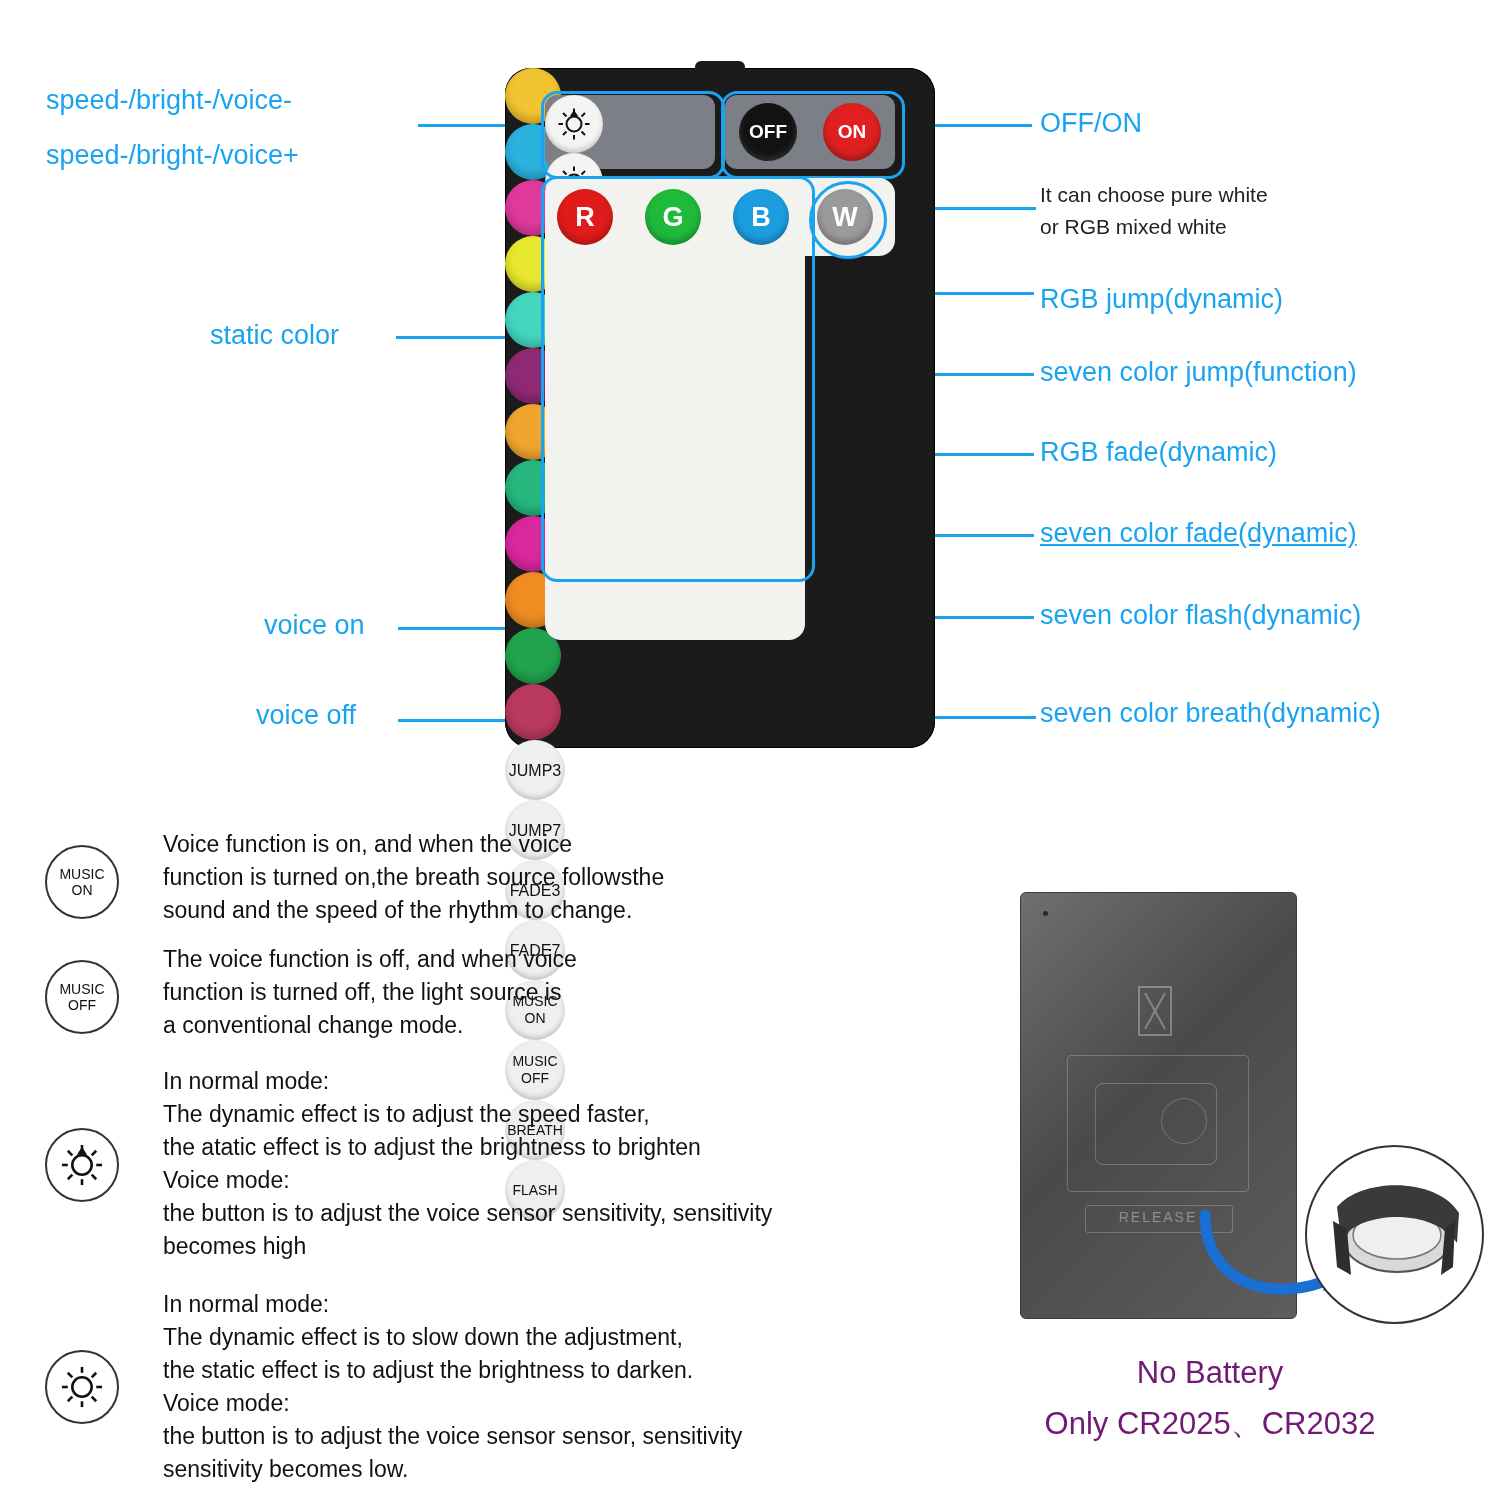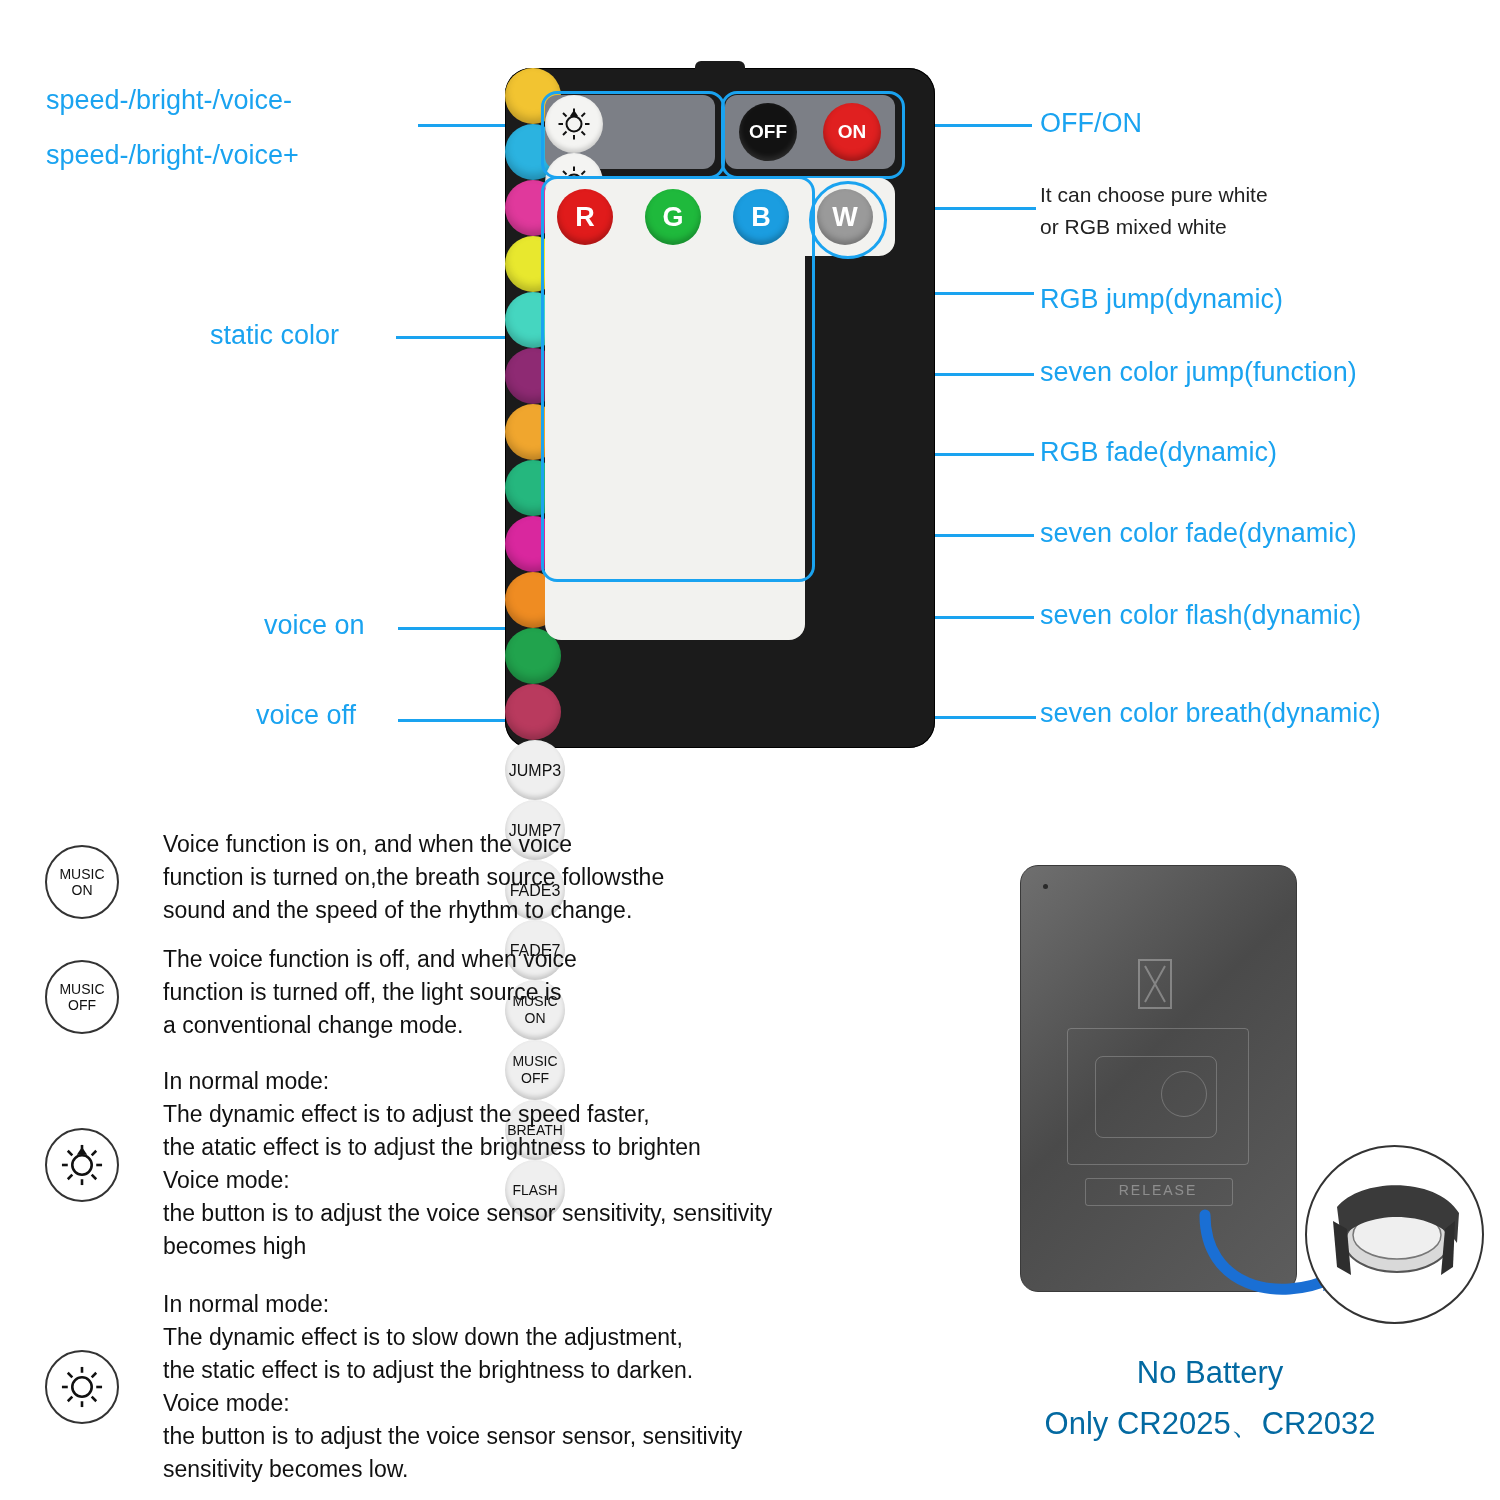--- a/index.html
+++ b/index.html
@@ -73,30 +73,30 @@
   
   .legend-icon{
     position:absolute;width:70px;height:70px;border-radius:50%;
     border:2px solid #333;background:#fff;display:flex;align-items:center;
     justify-content:center;text-align:center;font-size:14px;line-height:16px;
   }
   .legend-text{position:absolute;font-size:23px;line-height:33px;color:#111;}
 
   
   #cover{
-    position:absolute;left:1020px;top:865px;width:275px;height:425px;
+    position:absolute;left:1020px;top:892px;width:275px;height:425px;
     background:linear-gradient(135deg,#6f6f6f,#4a4a4a 45%,#5d5d5d);
-    border-radius:18px;border:1px solid #3a3a3a;
+    border-radius:6px;border:1px solid #3a3a3a;
   }
   #cover .emb{position:absolute;border:1px solid rgba(255,255,255,.22);border-radius:4px;}
   #batt-circle{
     position:absolute;left:1305px;top:1145px;width:175px;height:175px;
     border:2px solid #333;border-radius:50%;overflow:hidden;background:#fff;
   }
-  .nobatt{position:absolute;color:#0369a1;font-size:31px;text-align:center;width:420px;}
+  .nobatt{position:absolute;color:#701a75;font-size:31px;text-align:center;width:420px;}
 </style>
 </head>
 <body>
 
 <div class="callout" style="left:46px;top:85px;">speed-/bright-/voice-</div>
 <div class="callout" style="left:46px;top:140px;">speed-/bright-/voice+</div>
 <div class="line hline" style="left:418px;top:124px;width:130px;"></div>
 
 <div class="callout" style="left:210px;top:320px;">static color</div>
 <div class="line hline" style="left:396px;top:336px;width:148px;"></div>
@@ -117,21 +117,21 @@
 
 <div class="callout" style="left:1040px;top:276px;margin-top:8px;">RGB jump(dynamic)</div>
 <div class="line hline" style="left:896px;top:292px;width:138px;"></div>
 
 <div class="callout" style="left:1040px;top:357px;">seven color jump(function)</div>
 <div class="line hline" style="left:896px;top:373px;width:138px;"></div>
 
 <div class="callout" style="left:1040px;top:437px;">RGB fade(dynamic)</div>
 <div class="line hline" style="left:896px;top:453px;width:138px;"></div>
 
-<div class="callout" style="left:1040px;top:518px;">seven color fade(dynamic)</div>
+<div class="callout" style="left:1040px;top:518px;text-decoration:underline;">seven color fade(dynamic)</div>
 <div class="line hline" style="left:896px;top:534px;width:138px;"></div>
 
 <div class="callout" style="left:1040px;top:600px;">seven color flash(dynamic)</div>
 <div class="line hline" style="left:892px;top:616px;width:142px;"></div>
 
 <div class="callout" style="left:1040px;top:698px;">seven color breath(dynamic)</div>
 <div class="line hline" style="left:768px;top:716px;width:268px;"></div>
 <div class="line vline" style="left:768px;top:652px;height:66px;"></div>
 
 <div id="remote">

